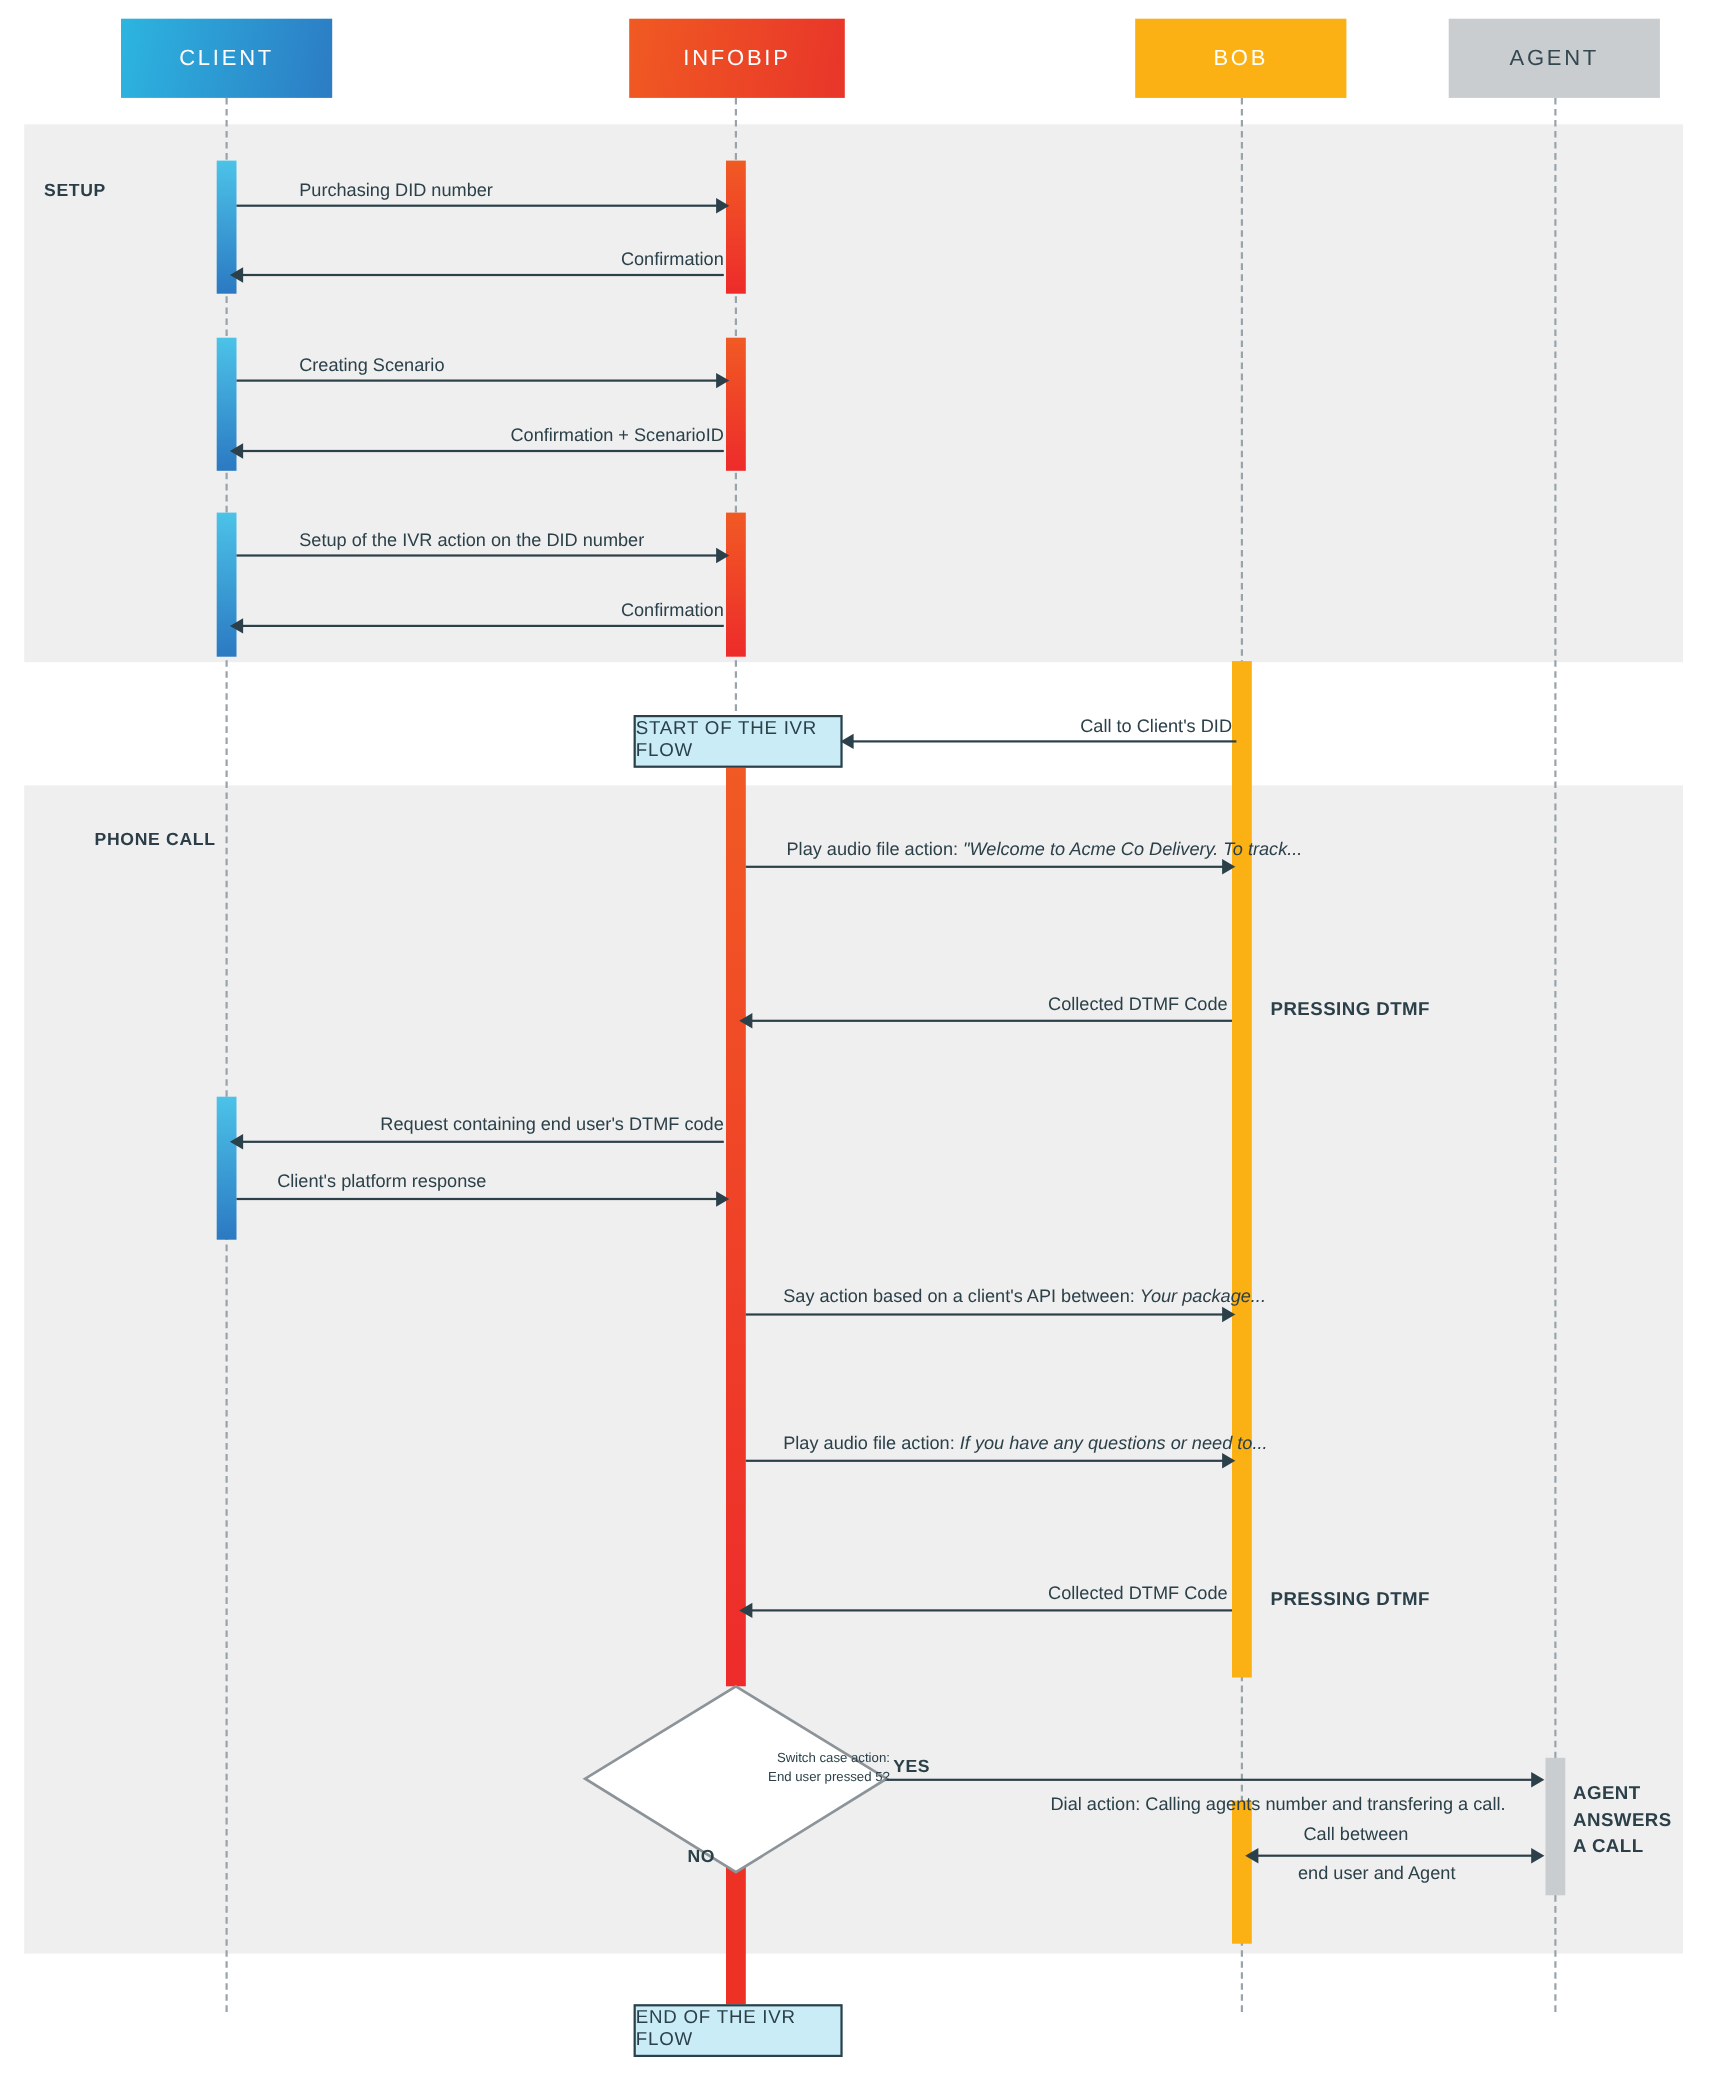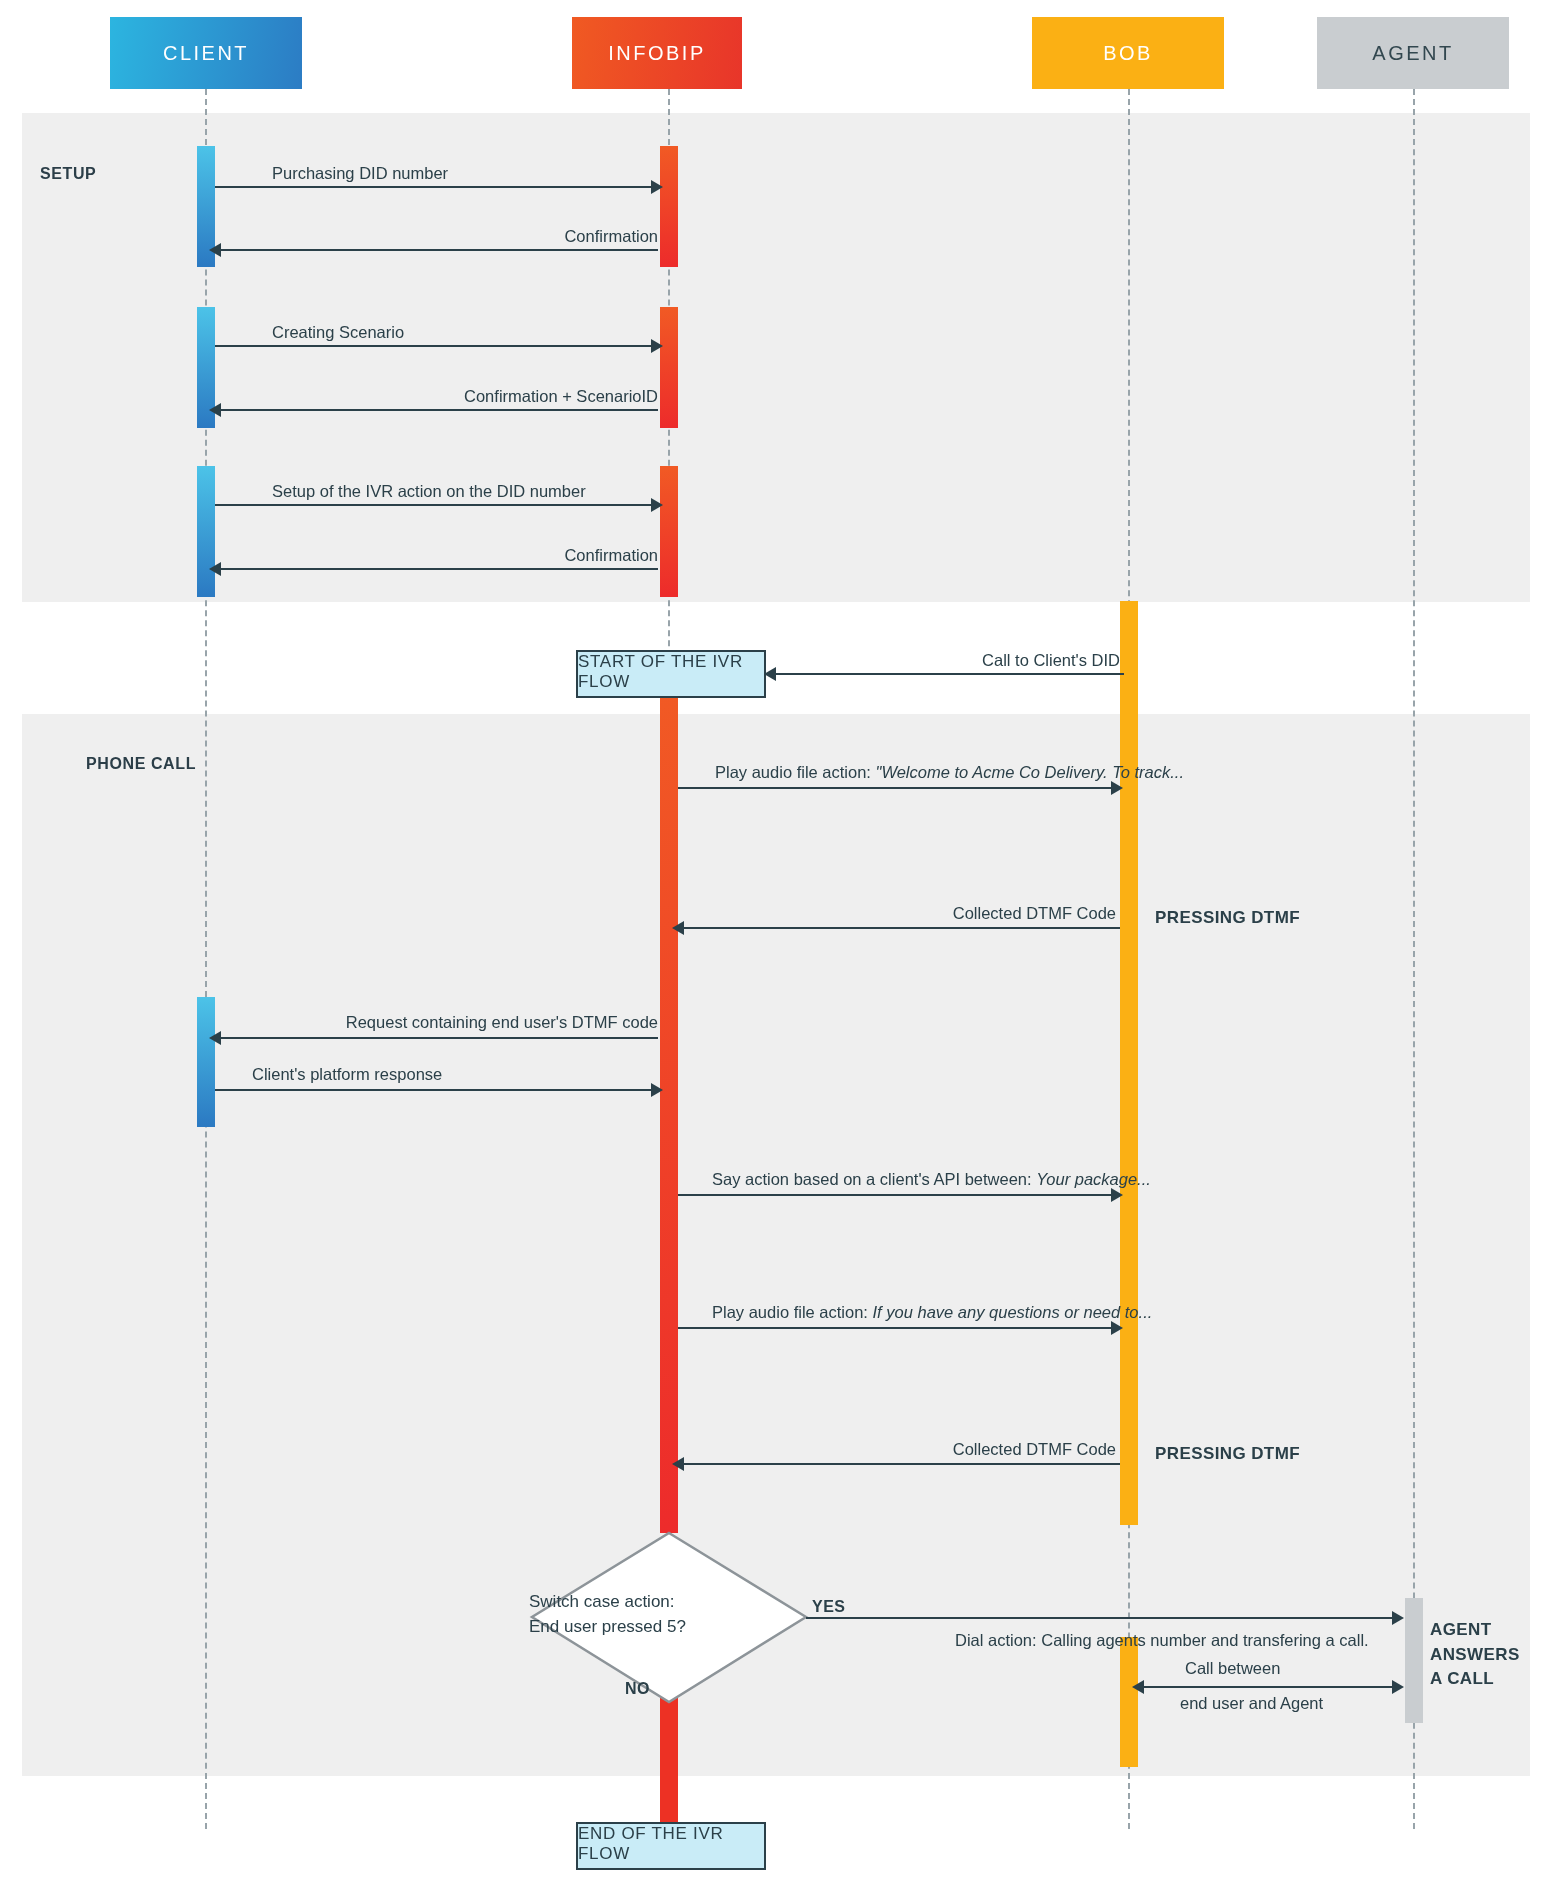--- a/index.html
+++ b/index.html
@@ -115,22 +115,22 @@
     color: #2b4049;
   }
   
   .diamond-wrap {
     position: absolute;
   }
   .diamond-wrap svg { display: block; }
   .diamond-text {
     position: absolute;
     left: 0; right: 0;
-    text-align: left;
-    font-size: 17px;
+    text-align: right;
+    font-size: 12px;
     line-height: 1.45;
     color: #2b4049;
     white-space: pre-line;
     pointer-events: none;
   }
   .branch-label {
     position: absolute;
     font-size: 16px;
     font-weight: bold;
     letter-spacing: .5px;
@@ -149,21 +149,21 @@
   <div class="band-label" style="left:40px; top:755px;margin-left:46px;">PHONE CALL</div>
 
   <div class="lifeline" style="left:205px; top:89px; height:1740px;"></div>
   <div class="lifeline" style="left:668px; top:89px; height:1740px;"></div>
   <div class="lifeline" style="left:1128px; top:89px; height:1740px;"></div>
   <div class="lifeline" style="left:1413px; top:89px; height:1740px;"></div>
 
   <div class="actor-box actor-client" style="left:110px; top:17px; width:192px;">
     <span>CLIENT</span>
   </div>
-  <div class="actor-box actor-infobip" style="left:572px; top:17px; width:170px;">
+  <div class="actor-box actor-infobip" style="left:572px; top:17px; width:196px;">
     <span>INFOBIP</span>
   </div>
   <div class="actor-box actor-bob" style="left:1032px; top:17px; width:192px;">
     <span>BOB</span>
   </div>
   <div class="actor-box actor-agent" style="left:1317px; top:17px; width:192px;">
     <span>AGENT</span>
   </div>
 
   <div class="actbar bar-client" style="left:197px; top:146px; height:121px;"></div>

